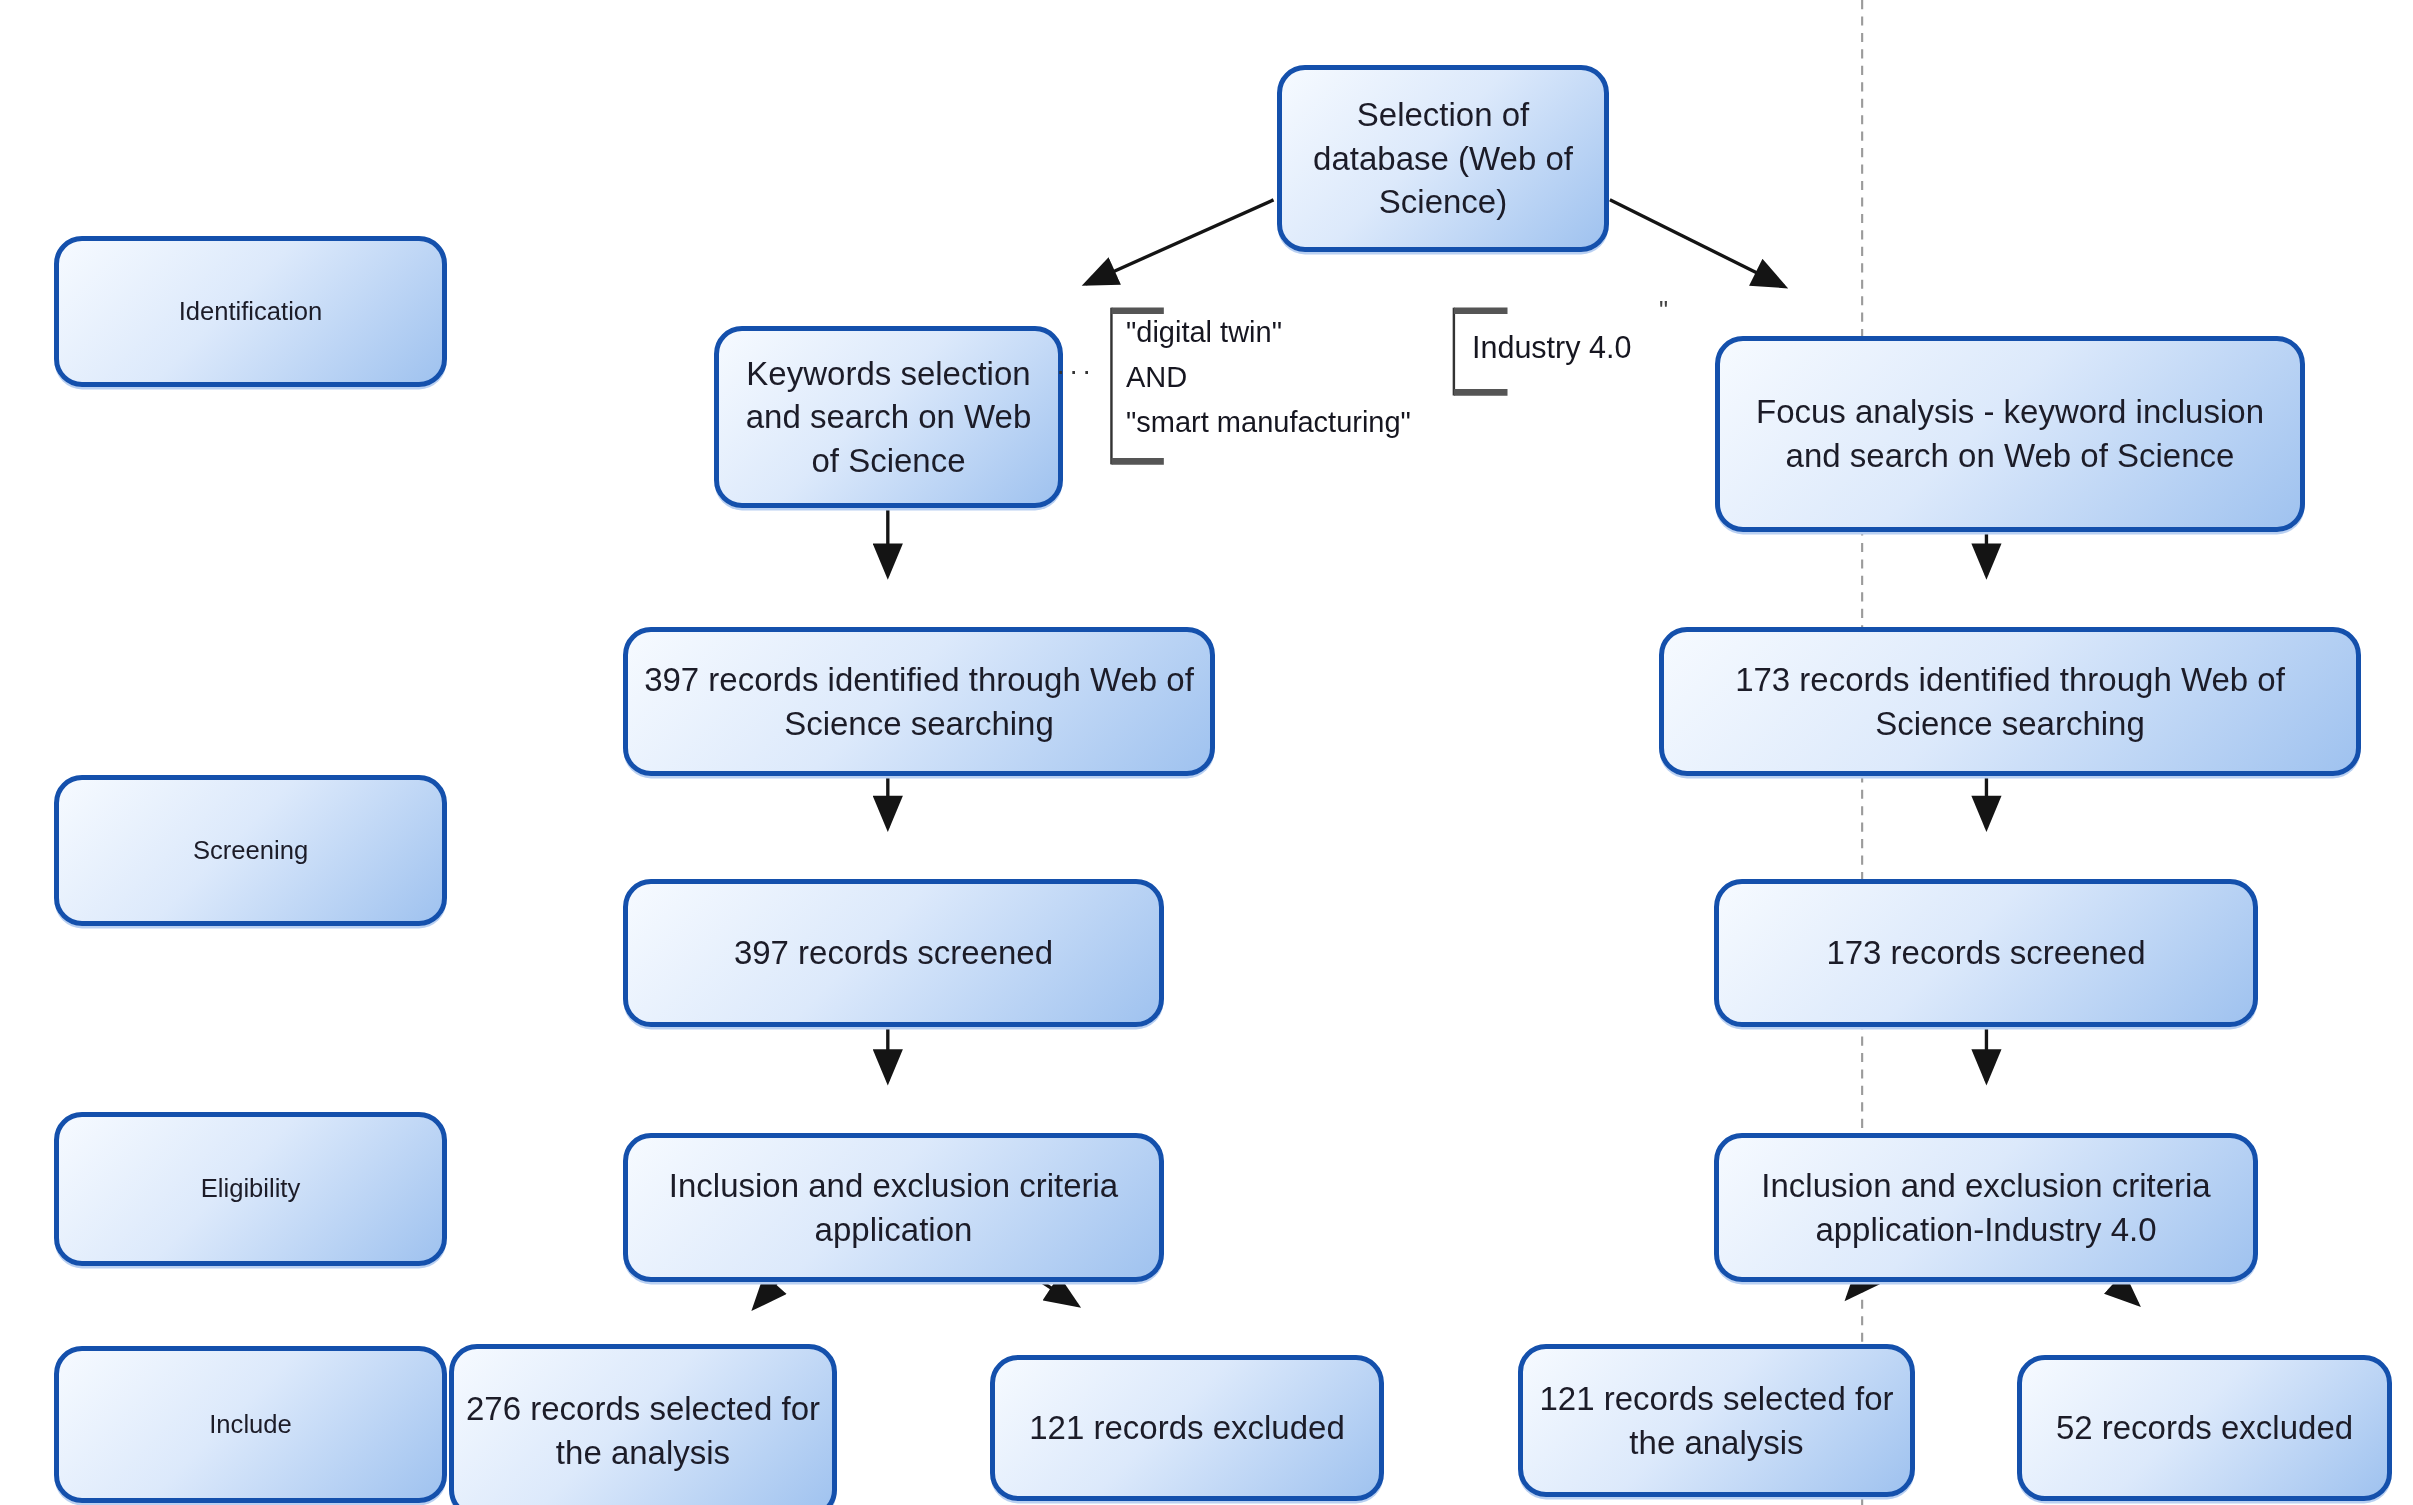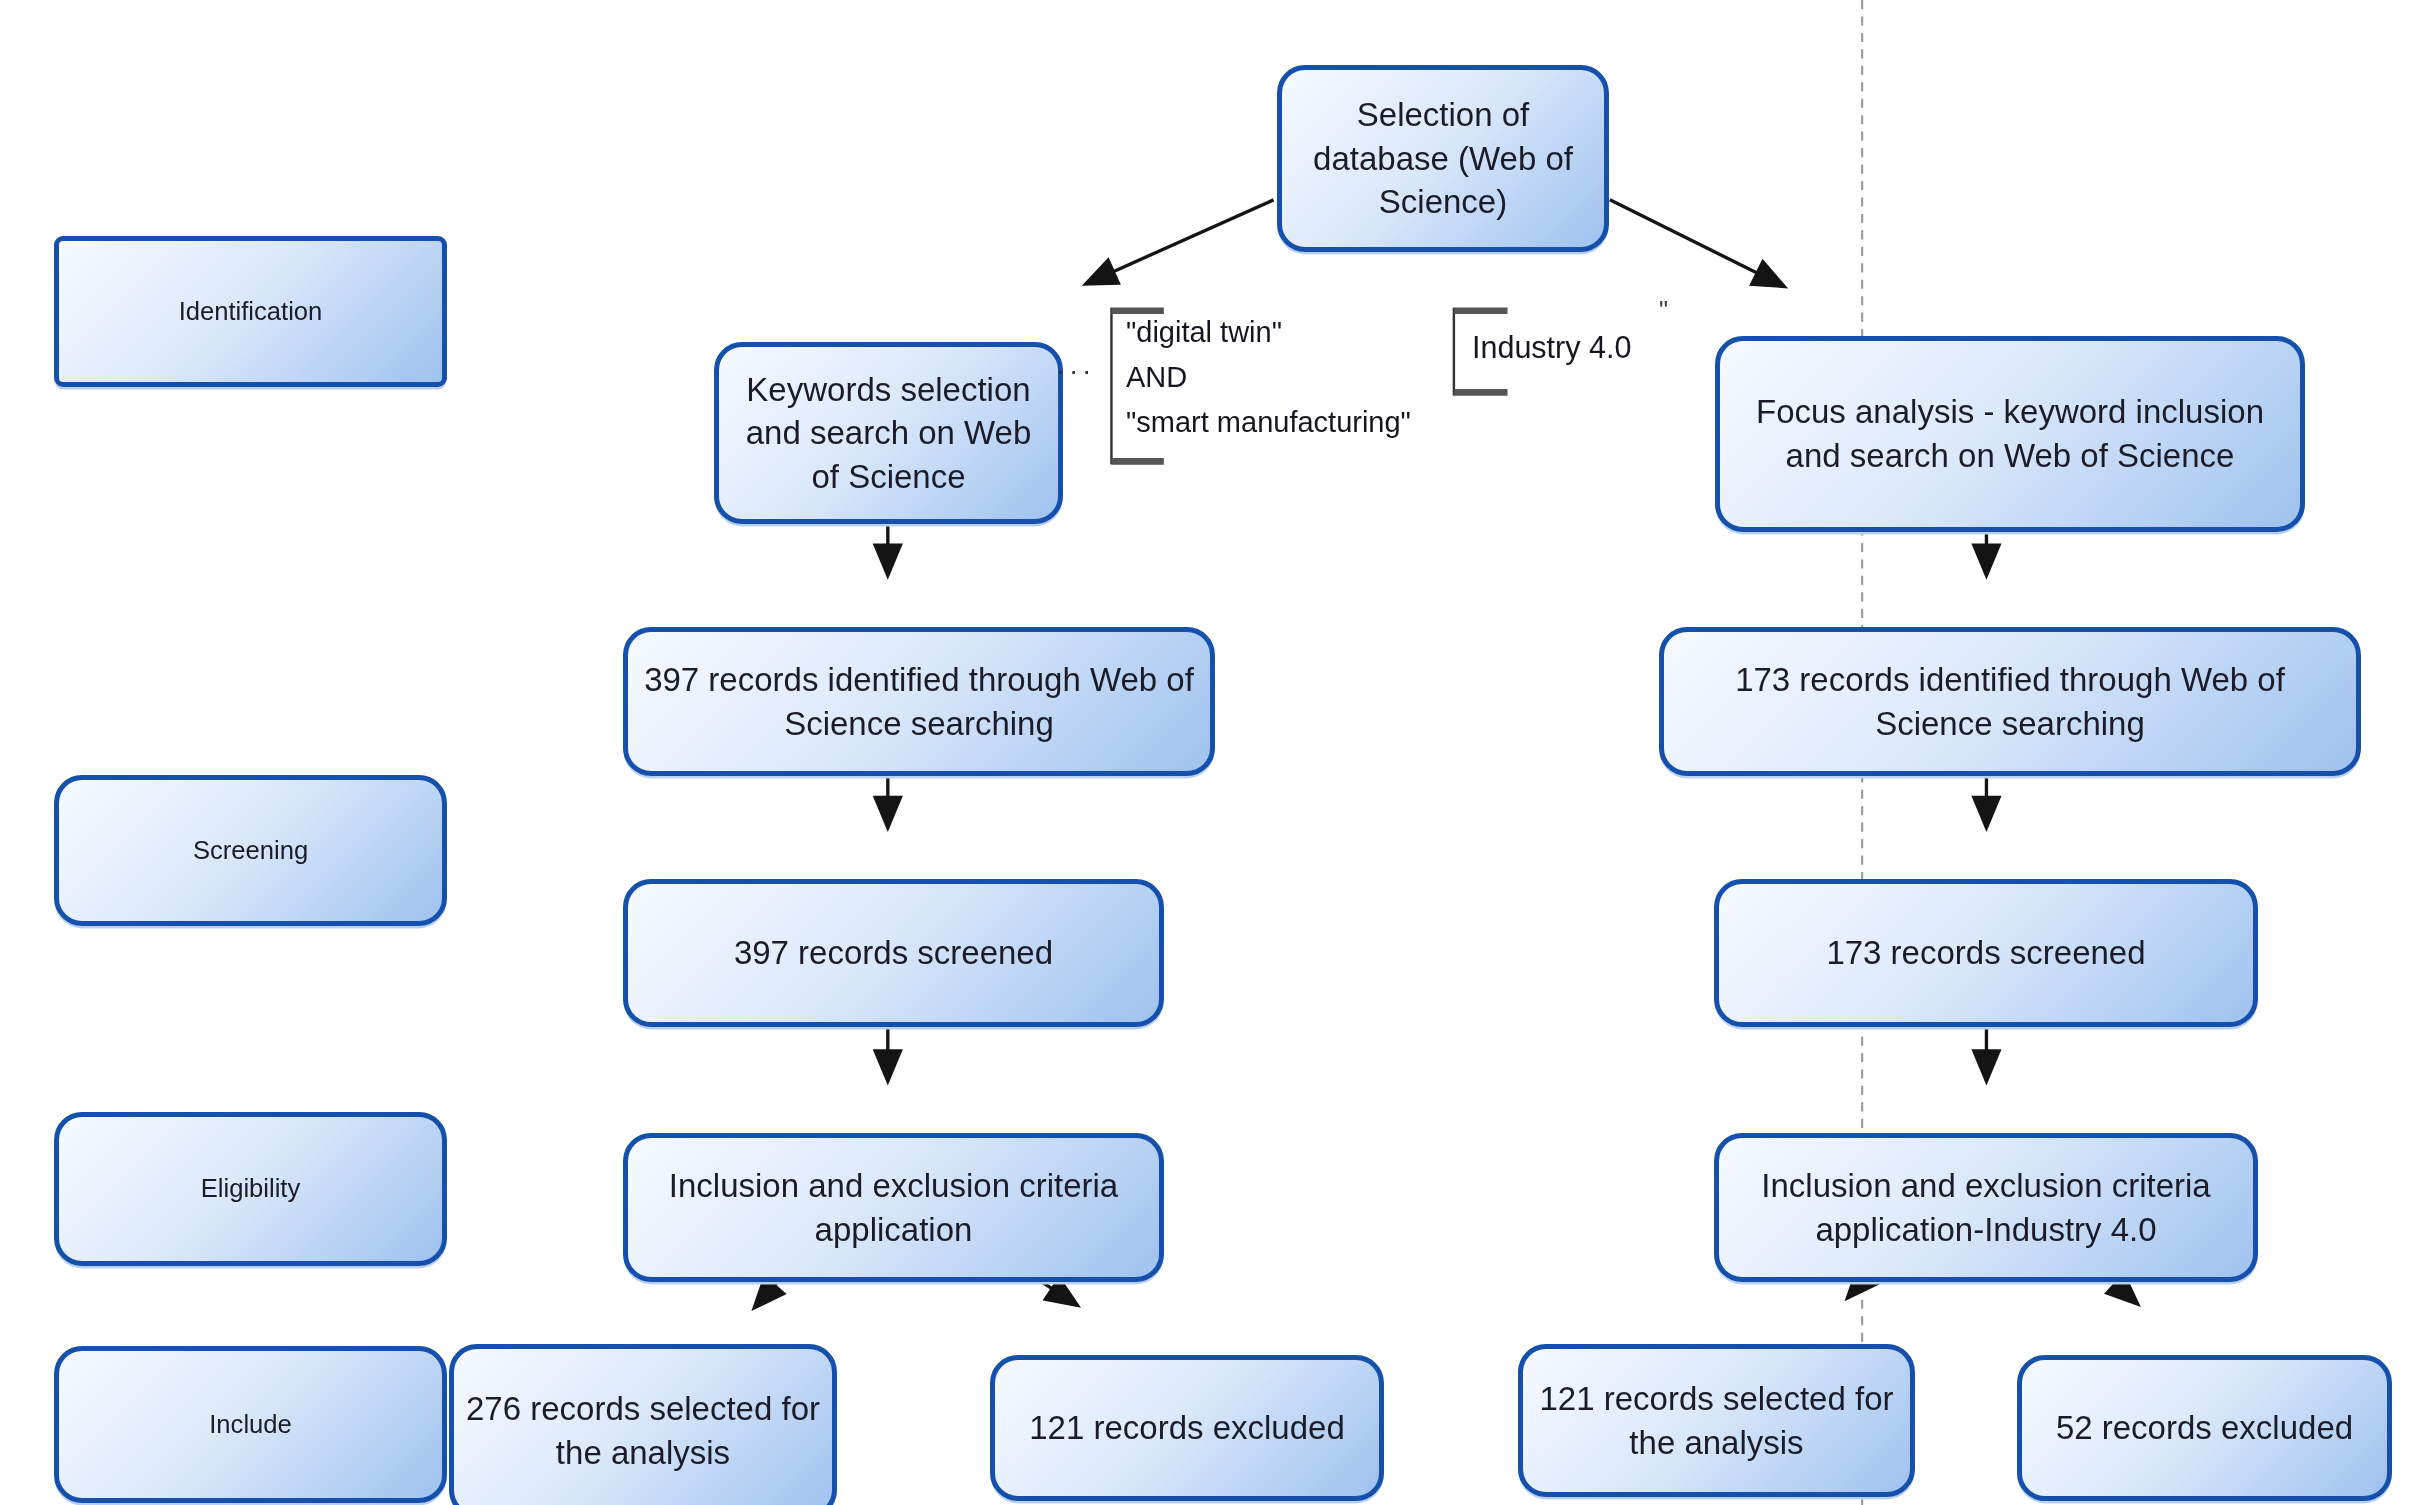--- a/index.html
+++ b/index.html
@@ -64,38 +64,38 @@
       <line class="brt" x1="1824" y1="510" x2="1910" y2="510"></line>
       <line class="brt" x1="1824" y1="757" x2="1910" y2="757"></line>
     </g>
     <g>
       <line class="brv" x1="2386" y1="505" x2="2386" y2="649"></line>
       <line class="brt" x1="2386" y1="510" x2="2474" y2="510"></line>
       <line class="brt" x1="2386" y1="644" x2="2474" y2="644"></line>
     </g>
   </svg>
 
-  <div class="node stage" style="left:54px;top:194px;width:393px;height:151px;border-radius:9px;">
+  <div class="node stage" style="left:54px;top:194px;width:393px;height:151px;">
     <span>Identification</span>
   </div>
   <div class="node stage" style="left:54px;top:733px;width:393px;height:151px;">
     <span>Screening</span>
   </div>
   <div class="node stage" style="left:54px;top:1070px;width:393px;height:154px;">
     <span>Eligibility</span>
   </div>
   <div class="node stage" style="left:54px;top:1304px;width:393px;height:157px;">
     <span>Include</span>
   </div>
 
   <div class="node" style="left:1277px;top:23px;width:332px;height:187px;">
     <span>Selection of database (Web of Science)</span>
   </div>
 
-  <div class="node" style="left:714px;top:300px;width:349px;height:182px;">
+  <div class="node" style="left:714px;top:284px;width:349px;height:182px;">
     <span>Keywords selection and search on Web of Science</span>
   </div>
 
   <div class="node" style="left:1715px;top:294px;width:590px;height:196px;padding:6.1px 18.3px;">
     <span>Focus analysis - keyword inclusion and search on Web of Science</span>
   </div>
 
   <div class="node" style="left:623px;top:585px;width:592px;height:149px;">
     <span>397 records identified through Web of Science searching</span>
   </div>

